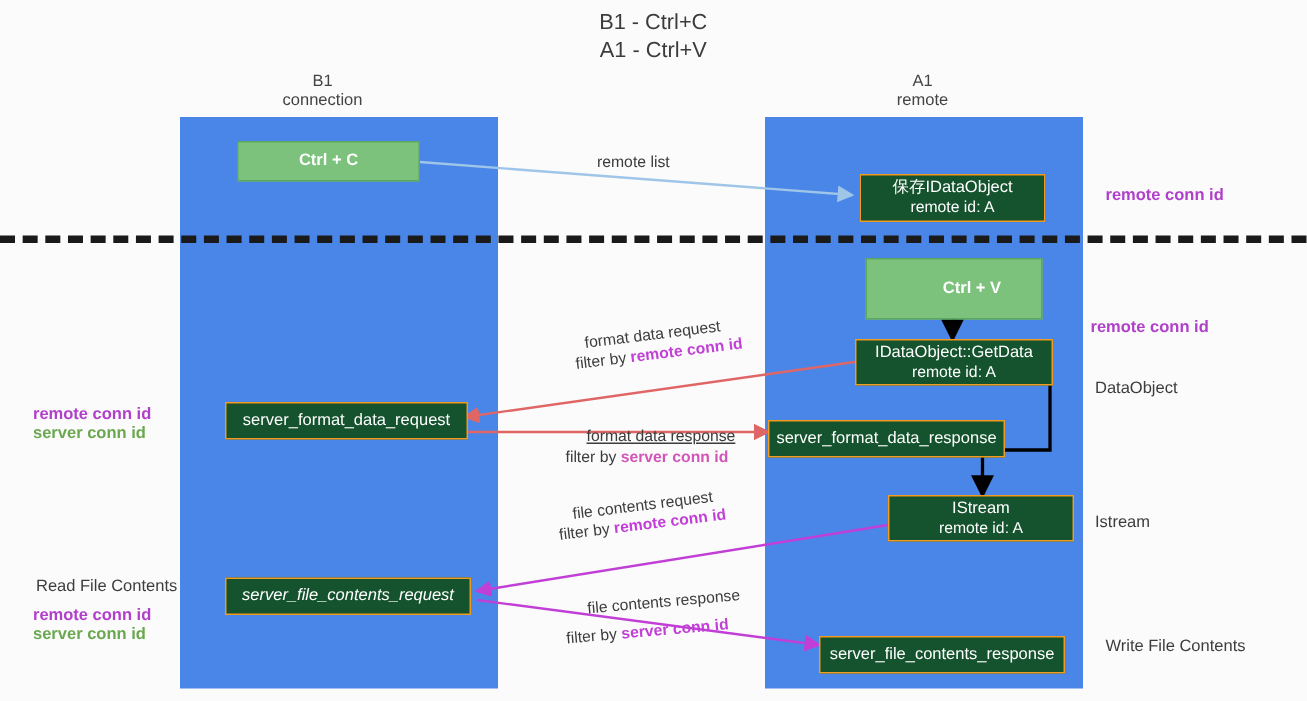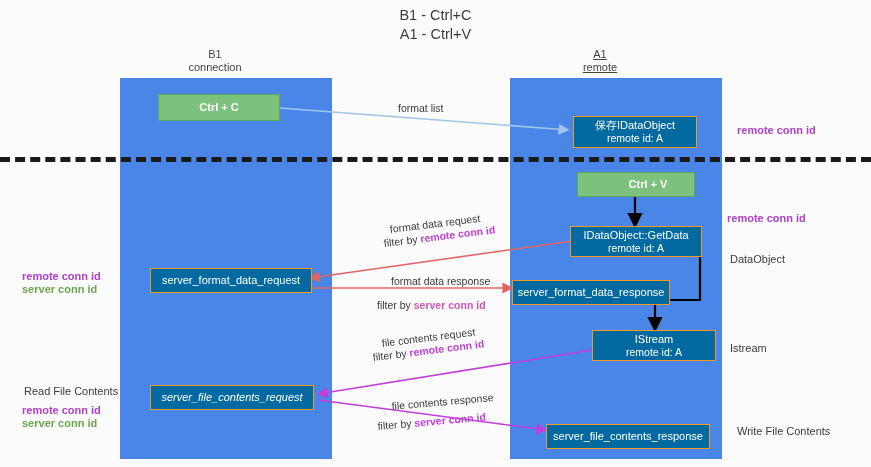--- a/index.html
+++ b/index.html
@@ -15,21 +15,21 @@
   .colhead{position:absolute;text-align:center;font-size:11px;line-height:13px;color:#434343;}
 
   
   .lane{position:absolute;background:#4a86e8;}
 
   
   .box{position:absolute;box-sizing:border-box;display:flex;flex-direction:column;
        align-items:center;justify-content:center;text-align:center;color:#ffffff;
        font-size:11px;line-height:13px;}
   .box.green{background:#7cc27c;border:1px solid #5da75d;font-weight:bold;}
-  .box.orange{background:#0369a1;border:1px solid #f09a1f;}
+  .box.orange{background:#14532d;border:1px solid #f09a1f;}
   .box .l2{font-size:10.5px;}
 
   
   .lbl{position:absolute;font-size:11px;line-height:14px;}
   .lbl.dark{color:#3c3c3c;}
   .lbl.purple{color:#b03fc9;font-weight:bold;}
   .lbl.green{color:#6aa84f;font-weight:bold;}
 
   
   .elbl{position:absolute;font-size:10.5px;line-height:14px;color:#3c3c3c;
@@ -50,21 +50,21 @@
 
   <div class="title">
     <div>B1 - Ctrl+C</div>
     <div>A1 - Ctrl+V</div>
   </div>
 
   <div class="colhead" style="left:155px;top:48px;width:120px;">
     <div>B1</div>
     <div>connection</div>
   </div>
-  <div class="colhead" style="left:540px;top:48px;width:120px;text-decoration:underline;">
+  <div class="colhead" style="left:555px;top:48px;width:120px;">
     <div>A1</div>
     <div>remote</div>
   </div>
 
   <div class="lane" style="left:120px;top:78px;width:212px;height:381px;"></div>
   <div class="lane" style="left:510px;top:78px;width:212px;height:381px;"></div>
 
   <svg class="wires" viewBox="0 0 871 467">
     <defs>
       <marker id="ah-blue" markerWidth="7" markerHeight="7" refX="6" refY="3.5" orient="auto">
@@ -100,21 +100,21 @@
 
   <div class="box green" style="left:158px;top:94px;width:122px;height:27px;">
     <div>Ctrl + C</div>
   </div>
 
   <div class="box orange" style="left:573px;top:116px;width:124px;height:32px;">
     <div>保存IDataObject</div>
     <div class="l2">remote id: A</div>
   </div>
 
-  <div class="box green" style="left:577px;top:172px;width:118px;height:25px;padding-left:24px;">
+  <div class="box green" style="left:577px;top:172px;width:118px;height:41px;padding-left:24px;">
     <div>Ctrl + V</div>
   </div>
 
   <div class="box orange" style="left:570px;top:226px;width:132px;height:31px;">
     <div>IDataObject::GetData</div>
     <div class="l2">remote id: A</div>
   </div>
 
   <div class="box orange" style="left:512px;top:280px;width:158px;height:25px;">
     <div>server_format_data_response</div>
@@ -130,28 +130,28 @@
   </div>
 
   <div class="box orange" style="left:150px;top:385px;width:164px;height:25px;font-style:italic;">
     <div>server_file_contents_request</div>
   </div>
 
   <div class="box orange" style="left:546px;top:424px;width:164px;height:25px;">
     <div>server_file_contents_response</div>
   </div>
 
-  <div class="elbl" style="left:398px;top:101px;">format list</div>
+  <div class="elbl" style="left:398px;top:101px;">remote list</div>
 
   <div class="elbl" style="left:389px;top:222px;transform:rotate(-7deg);transform-origin:left top;">format data request</div>
   <div class="elbl" style="left:383px;top:236px;transform:rotate(-7deg);transform-origin:left top;">
     <span>filter by </span><span class="p">remote conn id</span>
   </div>
 
-  <div class="elbl" style="left:391px;top:274px;">format data response</div>
+  <div class="elbl" style="left:391px;top:284px;text-decoration:underline;">format data response</div>
   <div class="elbl" style="left:377px;top:298px;">
     <span>filter by </span><span class="pk">server conn id</span>
   </div>
 
   <div class="elbl" style="left:381px;top:336px;transform:rotate(-7deg);transform-origin:left top;">file contents request</div>
   <div class="elbl" style="left:372px;top:350px;transform:rotate(-7deg);transform-origin:left top;">
     <span>filter by </span><span class="p">remote conn id</span>
   </div>
 
   <div class="elbl" style="left:391px;top:399px;transform:rotate(-5deg);transform-origin:left top;">file contents response</div>

